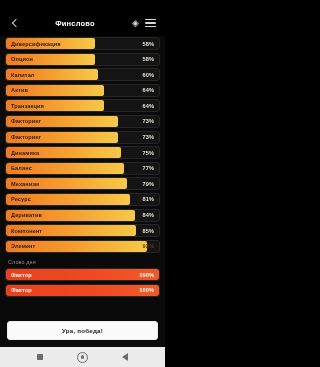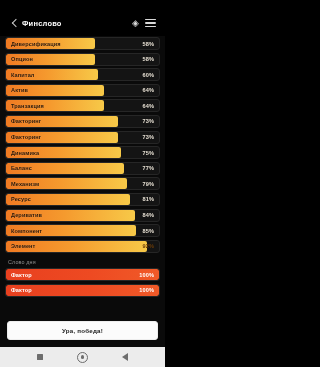--- a/index.html
+++ b/index.html
@@ -21,21 +21,21 @@
   .header{
     flex:0 0 26px;height:26px;
     display:flex;align-items:center;
     padding:0 7px;background:#000;
   }
   .hdr-btn{
     width:15px;height:15px;display:flex;align-items:center;justify-content:center;
     flex:0 0 15px;cursor:pointer;
   }
   .hdr-title{
-    flex:1 1 auto;text-align:left;
+    flex:1 1 auto;text-align:center;
     font-size:7.5px;font-weight:700;color:#fff;letter-spacing:.2px;
     white-space:nowrap;overflow:hidden;
   }
   .chev{
     width:5px;height:5px;border-left:1.2px solid #cfcfcf;border-bottom:1.2px solid #cfcfcf;
     transform:rotate(45deg);margin-left:2px;
   }
   .bolt{font-size:9px;color:#d8d8d8;line-height:1;}
   .burger{display:flex;flex-direction:column;gap:2px;}
   .burger i{display:block;width:11px;height:1.2px;background:#d9d9d9;border-radius:1px;}

